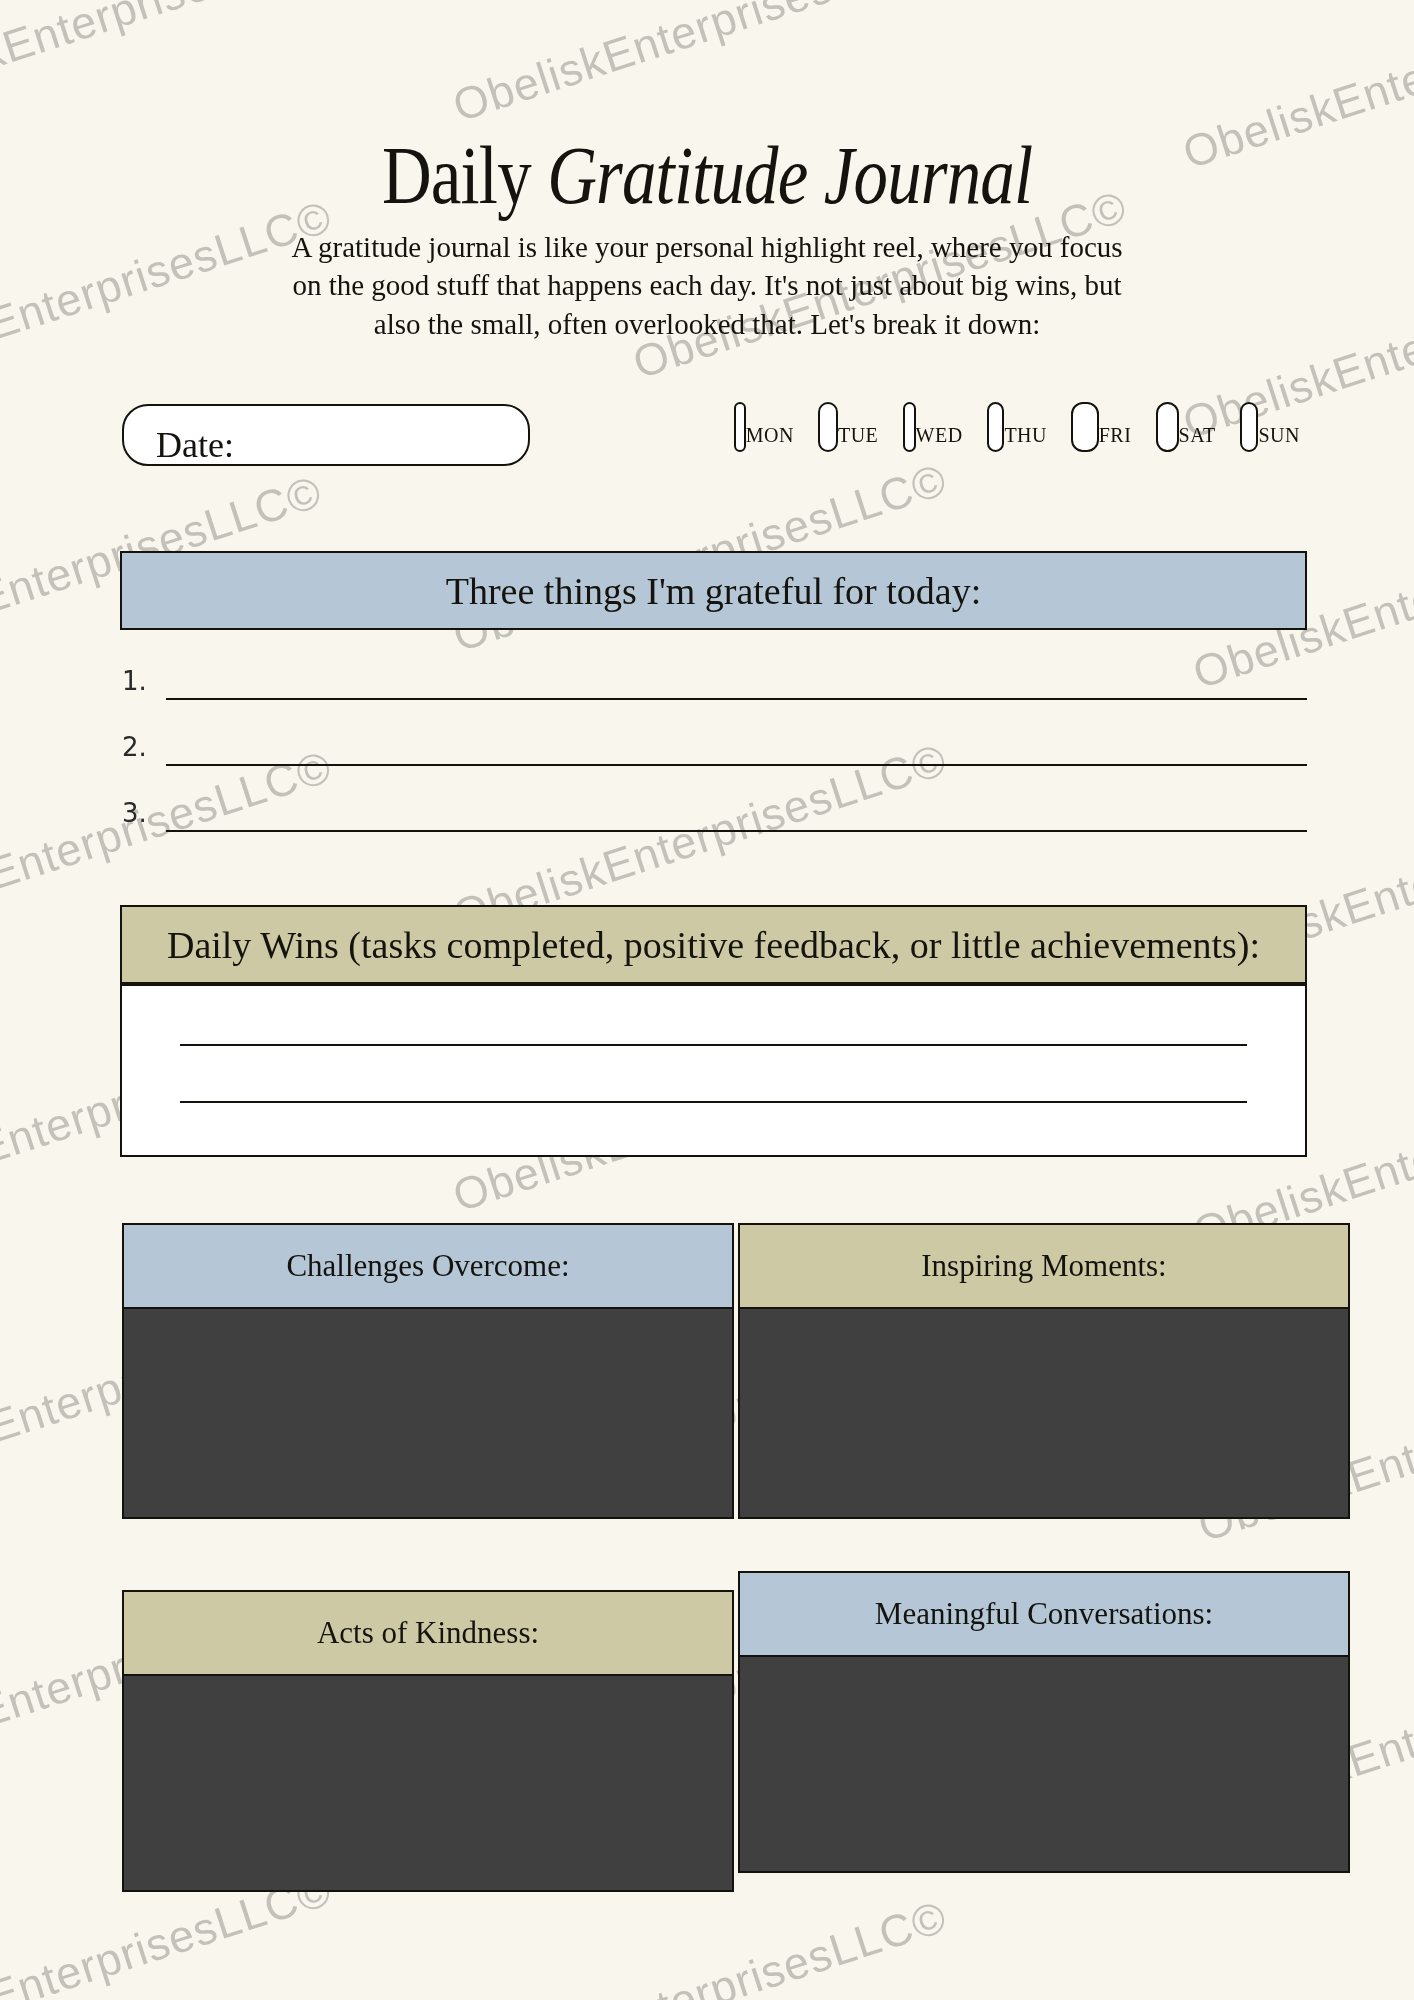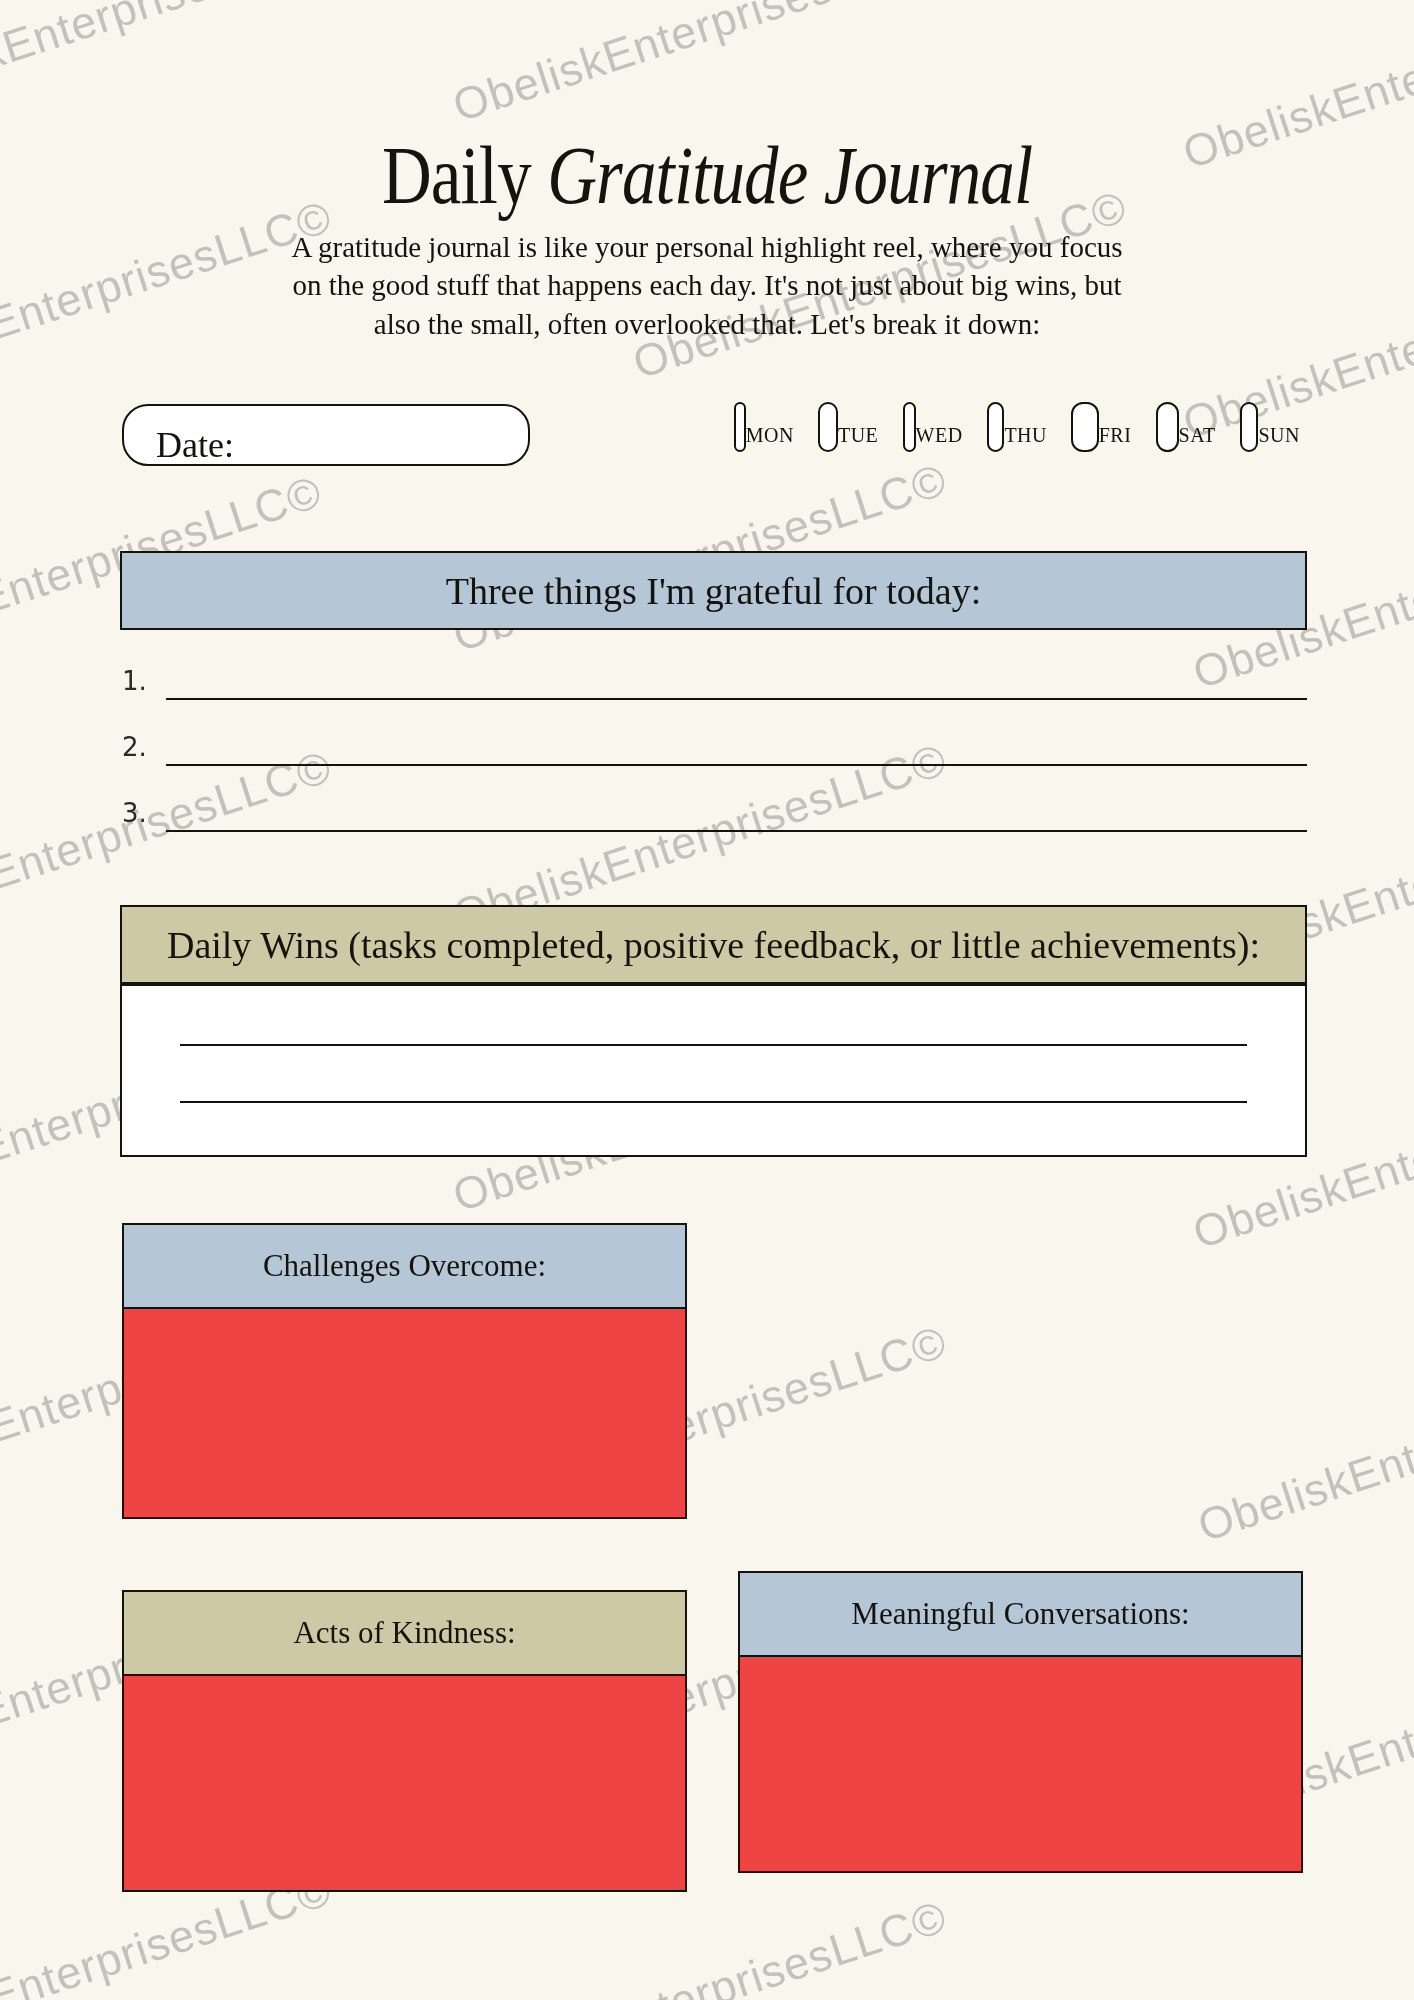--- a/index.html
+++ b/index.html
@@ -66,21 +66,21 @@
   }
   .g-rule { position:absolute; left:44px; right:0; bottom:0; border-bottom:2px solid #14120d; }
   
   .wins-body {
     position:absolute; left:120px; top:984px; width:1187px; height:173px;
     background:#fff; border:2px solid #14120d; box-sizing:border-box;
   }
   .wins-line { position:absolute; left:58px; right:58px; border-bottom:2px solid #14120d; }
   
   .note-box {
-    position:absolute; width:565px; background:#ef4444;
+    position:absolute; width:612px; background:#404040;
     border:2px solid #14120d; box-sizing:border-box;
   }
   .note-header {
     height:84px; display:flex; align-items:center; justify-content:center;
     font-size:31px; border-bottom:2px solid #14120d; box-sizing:border-box;
   }
   .note-body { position:absolute; left:0; right:0; top:84px; bottom:0; }
   #box-challenges { left:122px; top:1223px; height:296px; }
   #box-inspiring  { left:738px; top:1223px; height:296px; }
   #box-kindness   { left:122px; top:1571px; height:302px;margin-top:19px; }
@@ -192,20 +192,26 @@
       <div class="wins-line" style="top: 115px;"></div>
     </div>
 
   <div class="note-box" id="box-challenges">
     <div class="note-header bar-blue">
       <span>Challenges Overcome:</span>
     </div>
     <div class="note-body"></div>
   </div>
 
+  <div class="note-box" id="box-inspiring">
+    <div class="note-header bar-olive">
+      <span>Inspiring Moments:</span>
+    </div>
+    <div class="note-body"></div>
+  </div>
 
   <div class="note-box" id="box-kindness">
     <div class="note-header bar-olive">
       <span>Acts of Kindness:</span>
     </div>
     <div class="note-body"></div>
   </div>
 
   <div class="note-box" id="box-conversations">
     <div class="note-header bar-blue">

